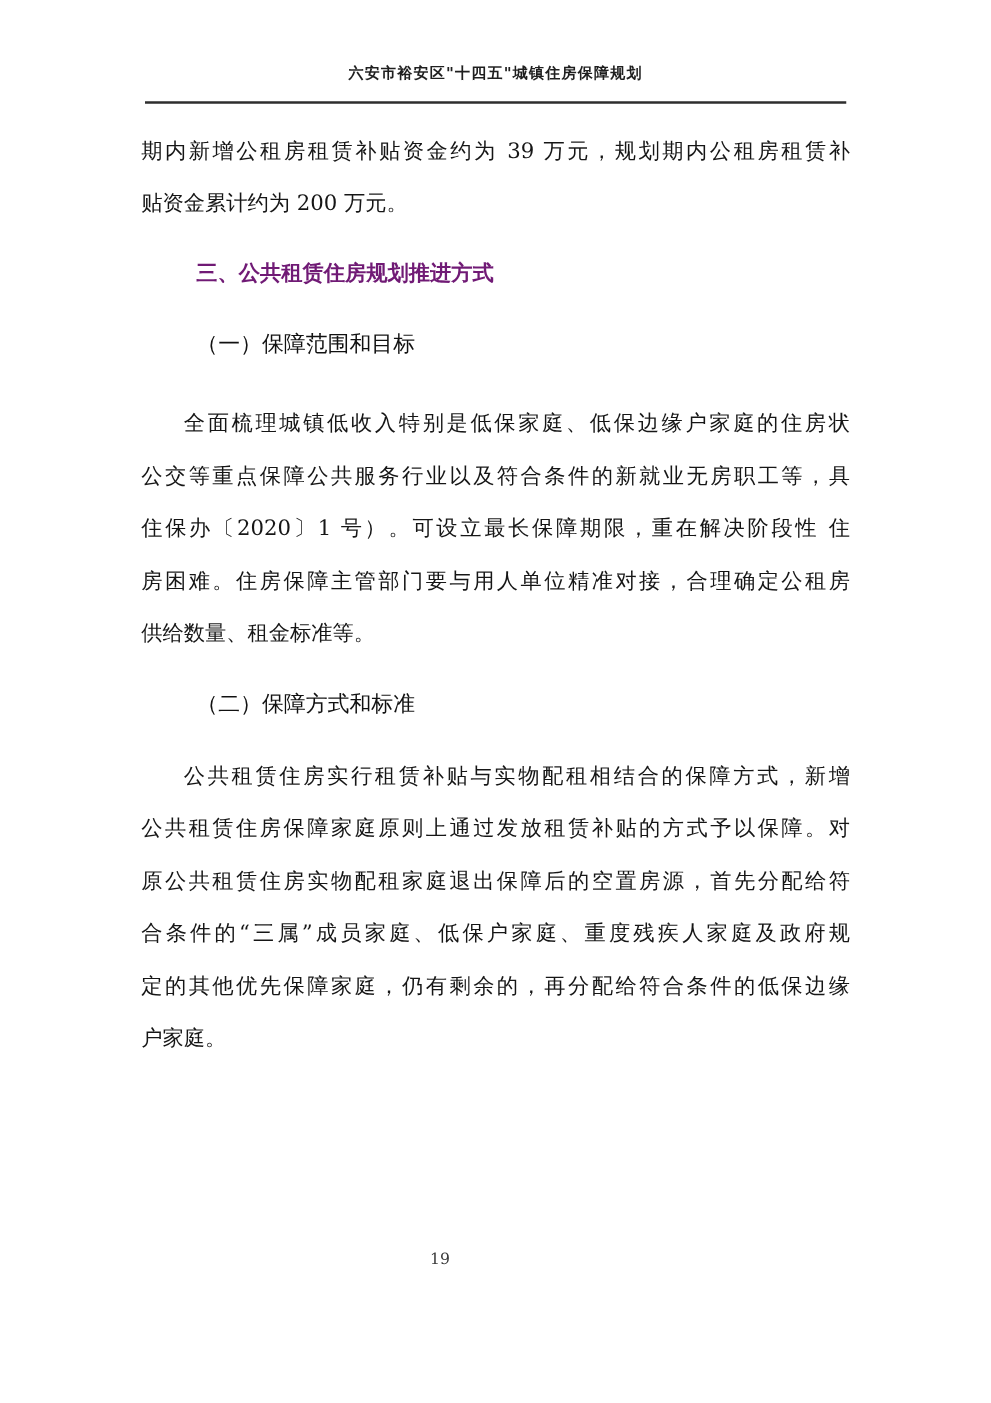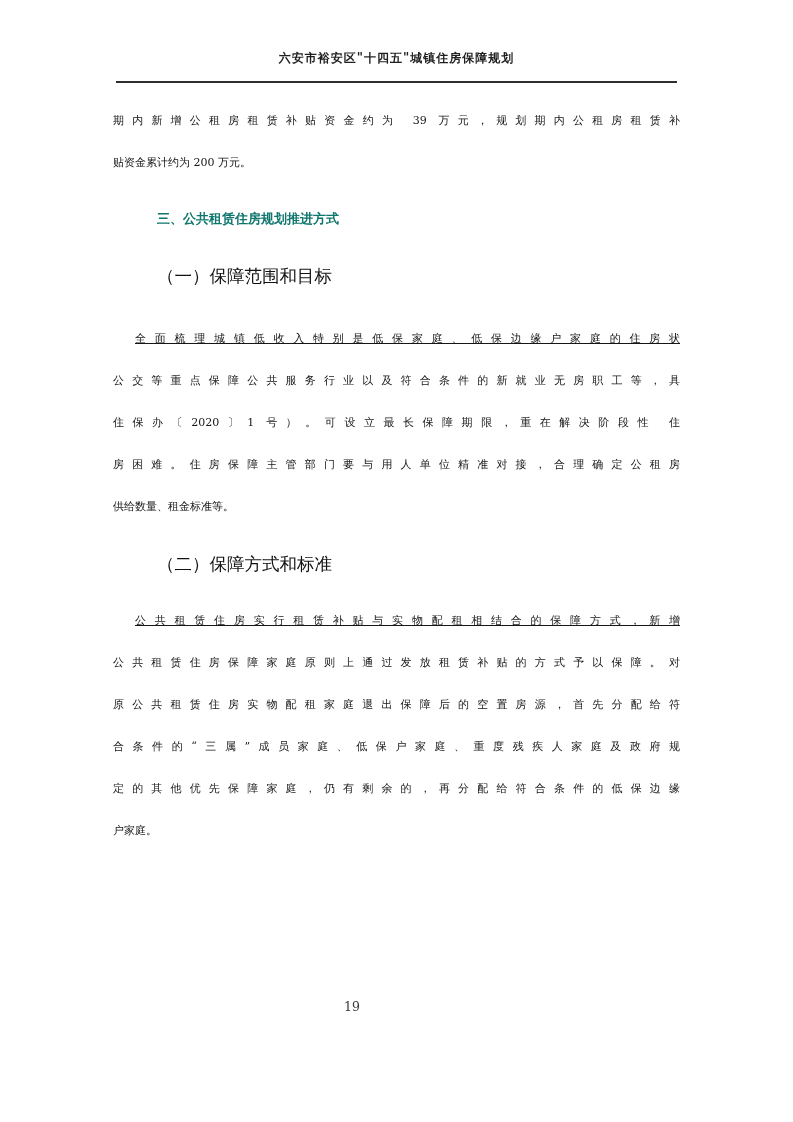--- a/index.html
+++ b/index.html
@@ -32,37 +32,37 @@
   }
   
   .doc-body {
     position: absolute;
     top: 100px;
     left: 113px;
     width: 567px;
   }
   .para { width: 100%; }
   .line {
-    font-size: 11px;
+    font-size: 17px;
     line-height: 42px;
     color: #161616;
     text-align: justify;
     text-align-last: justify;
     white-space: nowrap;
   }
   .line.end { text-align-last: left; white-space: normal; }
-  .line.indent { text-indent: 2em; text-decoration: underline; }
+  .line.indent { text-indent: 2em; }
   .h-section {
     margin-top: 20px;
     padding-left: 44px;
     font-family: "DejaVu Sans", sans-serif;
     font-weight: 700;
-    font-size: 13px;
+    font-size: 17px;
     line-height: 30px;
-    color: #0f766e;
+    color: #701a75;
   }
   .h-sub {
     margin-top: 28px;
     padding-left: 44px;
     font-family: "DejaVu Sans", sans-serif;
     font-weight: 400;
     font-size: 17.5px;
     line-height: 28px;
     color: #111111;
   }

